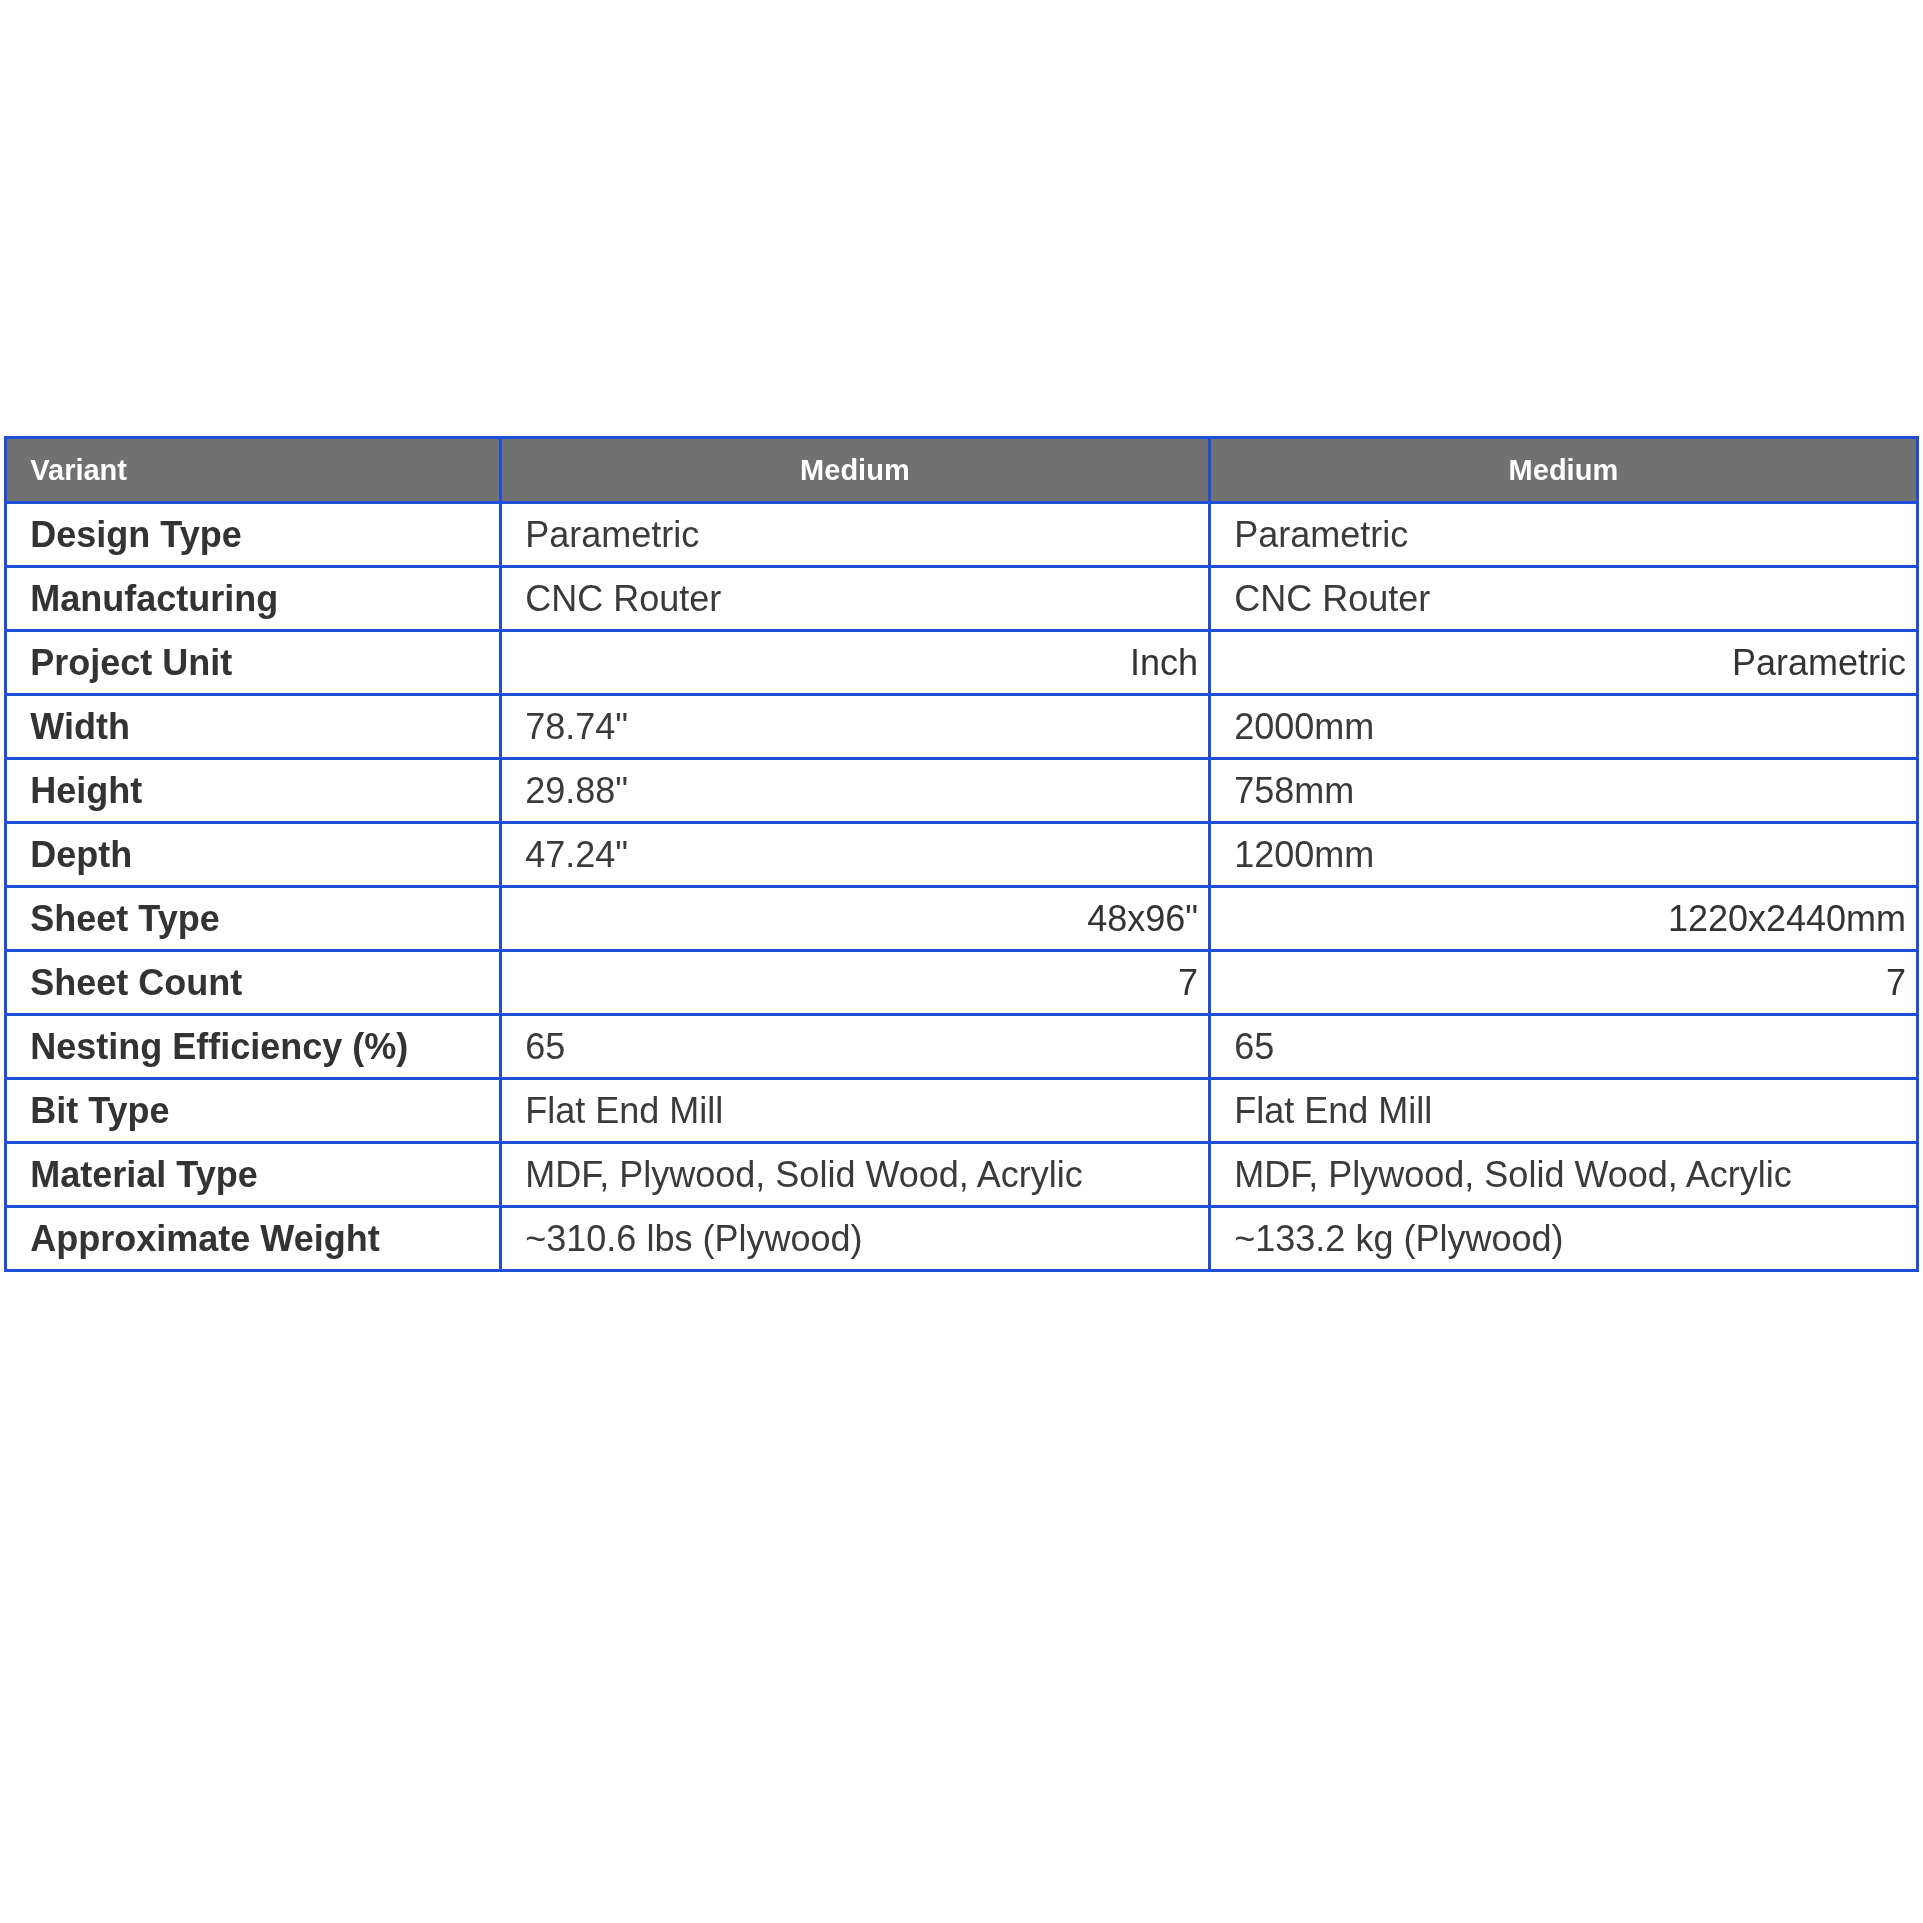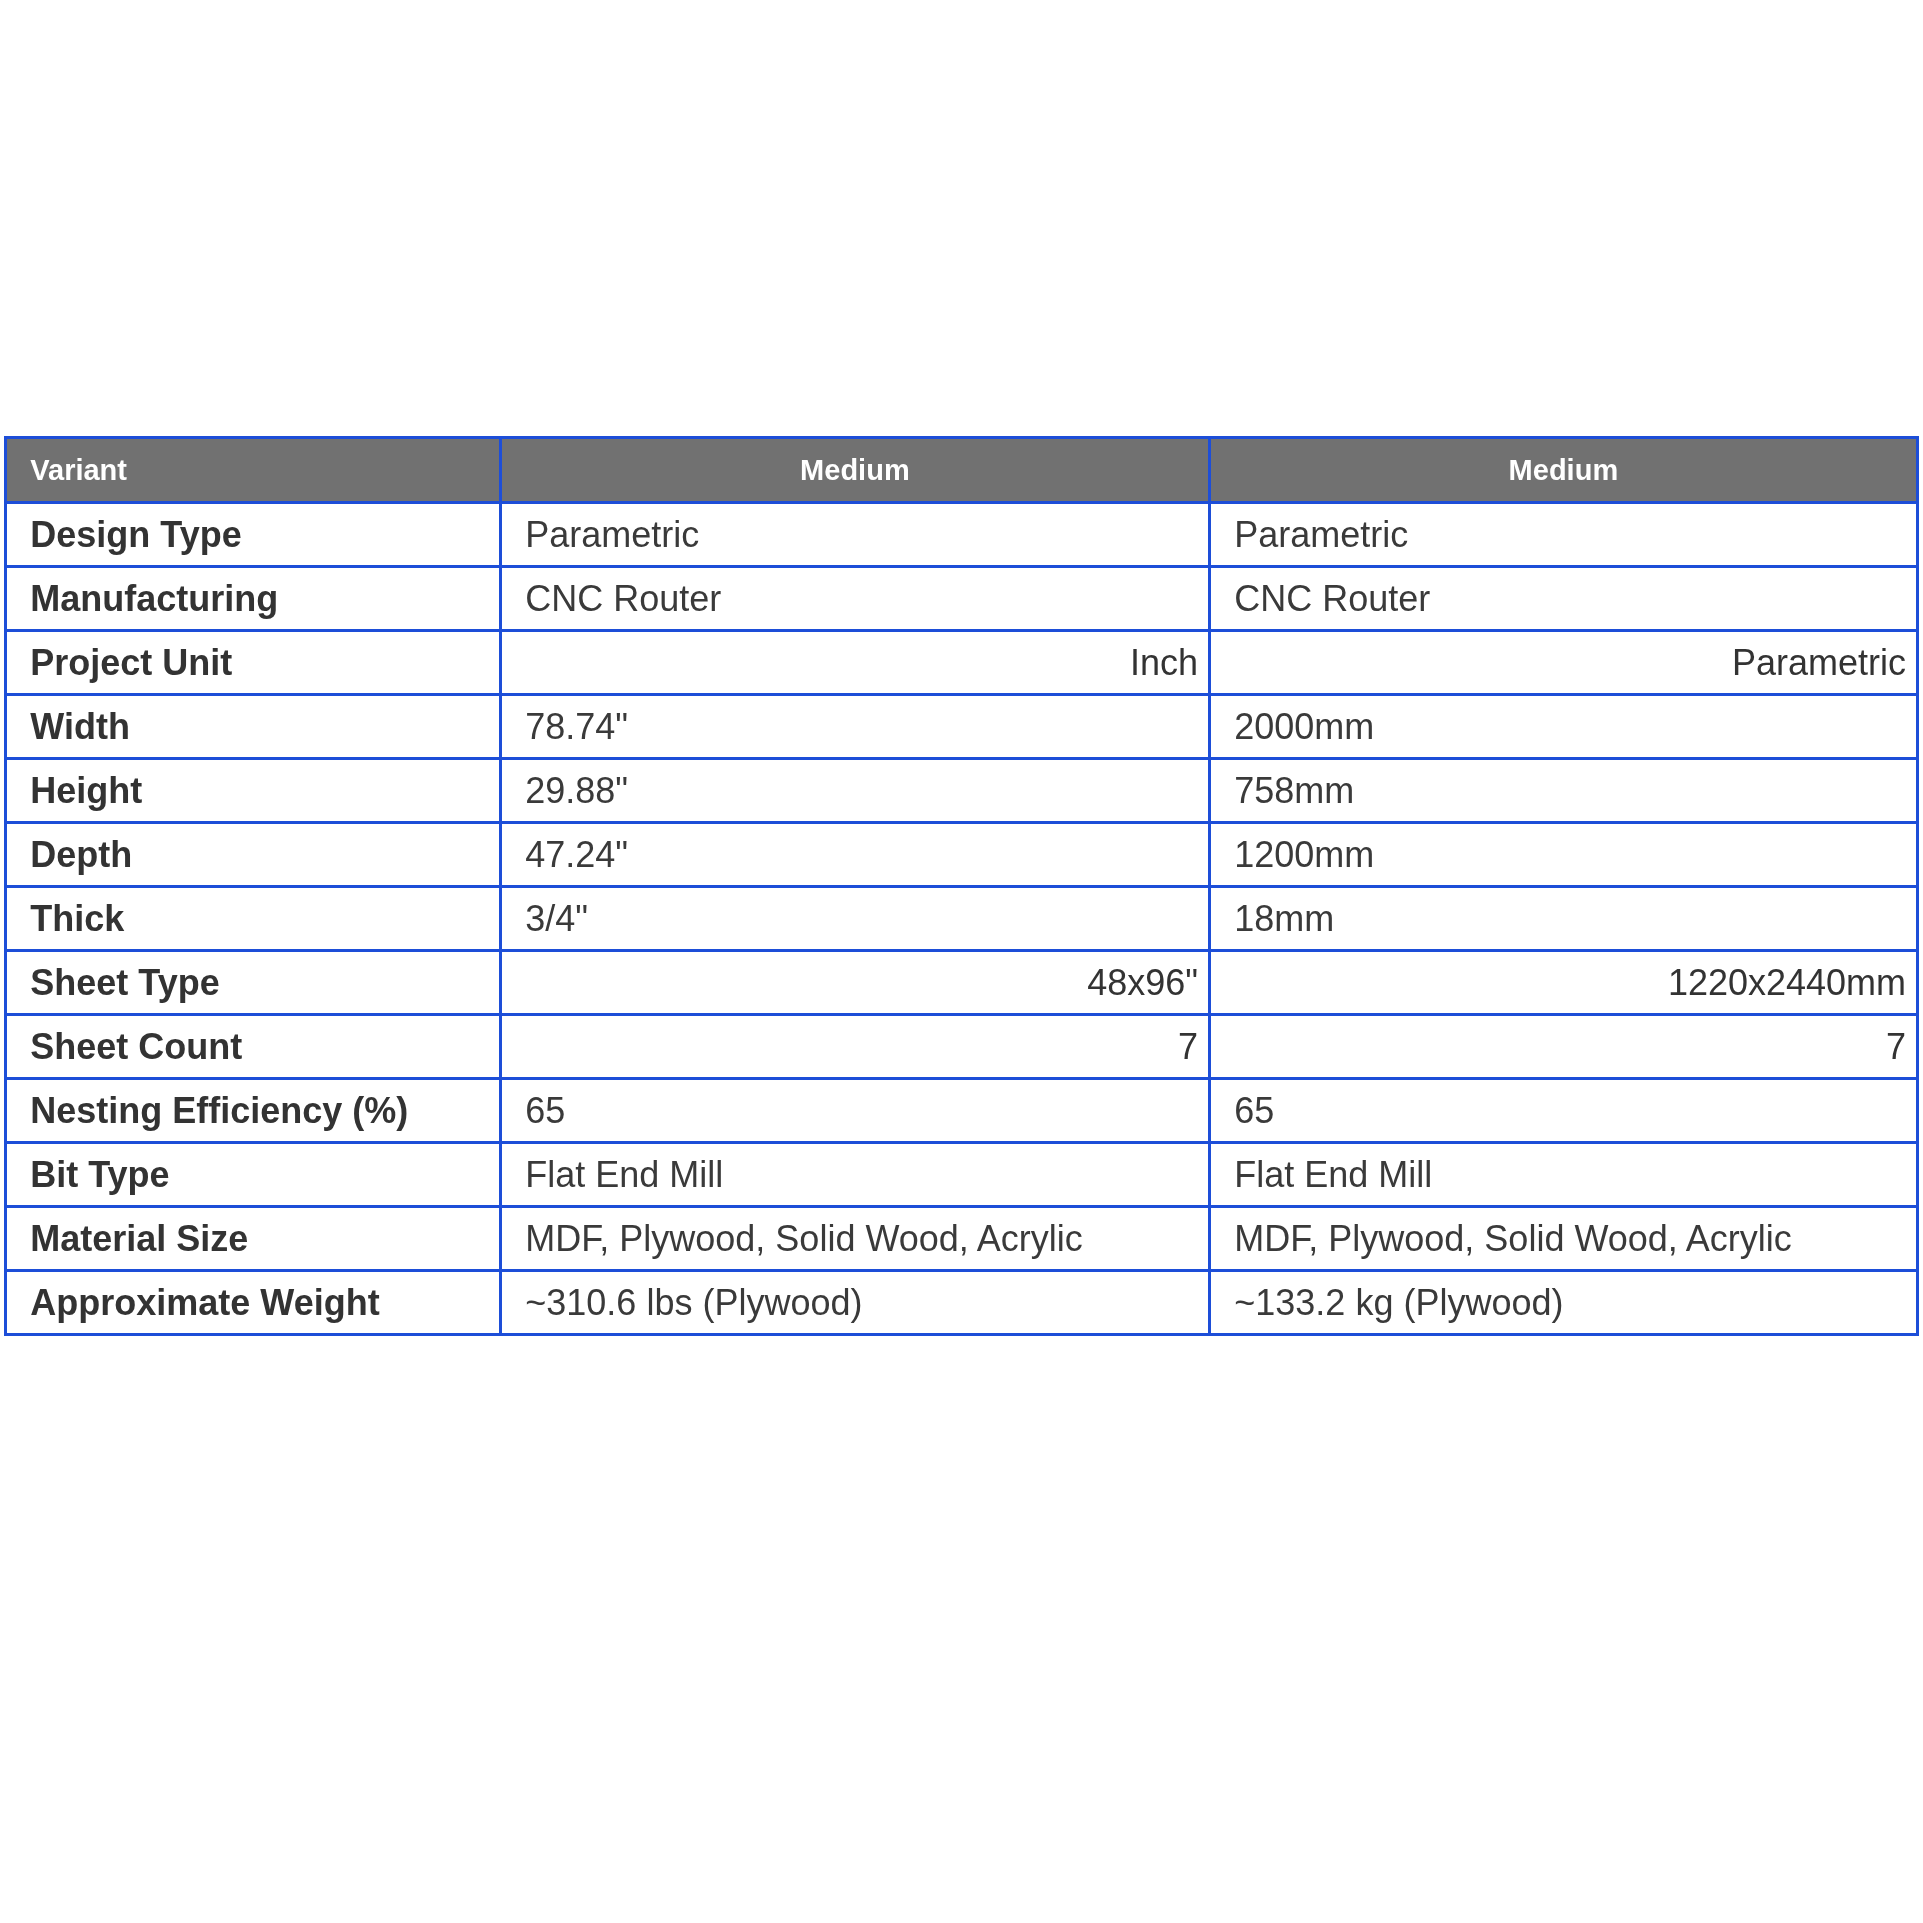--- a/index.html
+++ b/index.html
@@ -100,25 +100,20 @@
     <tr>
       <td class="label">Height</td>
       <td class="value">29.88"</td>
       <td class="value">758mm</td>
     </tr>
     <tr>
       <td class="label">Depth</td>
       <td class="value">47.24"</td>
       <td class="value">1200mm</td>
     </tr>
-    <tr>
-      <td class="label">Thick</td>
-      <td class="value">3/4"</td>
-      <td class="value">18mm</td>
-    </tr>
     <tr class="bold-values">
       <td class="label">Sheet Type</td>
       <td class="value">48x96"</td>
       <td class="value">1220x2440mm</td>
     </tr>
     <tr class="bold-values">
       <td class="label">Sheet Count</td>
       <td class="value">7</td>
       <td class="value">7</td>
     </tr>
@@ -126,21 +121,21 @@
       <td class="label">Nesting Efficiency (%)</td>
       <td class="value">65</td>
       <td class="value">65</td>
     </tr>
     <tr>
       <td class="label">Bit Type</td>
       <td class="value">Flat End Mill</td>
       <td class="value">Flat End Mill</td>
     </tr>
     <tr>
-      <td class="label">Material Size</td>
+      <td class="label">Material Type</td>
       <td class="value">MDF, Plywood, Solid Wood, Acrylic</td>
       <td class="value">MDF, Plywood, Solid Wood, Acrylic</td>
     </tr>
     <tr>
       <td class="label">Approximate Weight</td>
       <td class="value">~310.6 lbs (Plywood)</td>
       <td class="value">~133.2 kg (Plywood)</td>
     </tr>
   </tbody>
 </table>

